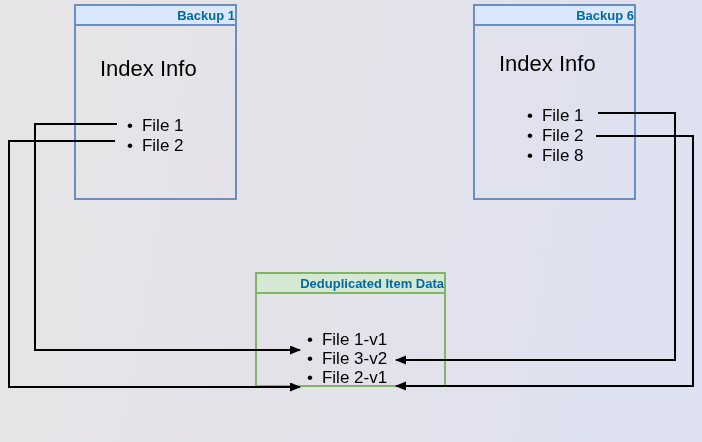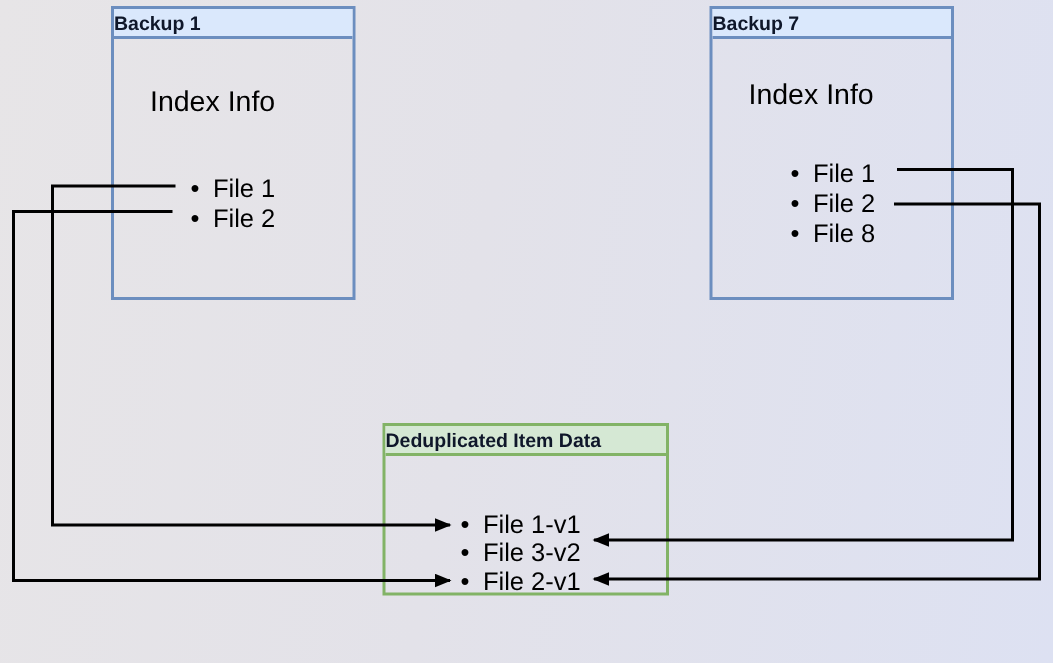--- a/index.html
+++ b/index.html
@@ -28,30 +28,30 @@
     box-sizing: border-box;
     background: transparent;
     z-index: 2;
   }
   .box.blue   { border: 2px solid #6c8ebf; }
   .box.green  { border: 2px solid #82b366; }
   .box-header {
     box-sizing: border-box;
     height: 20px;
     line-height: 19px;
-    text-align: left;
+    text-align: right;
     font-size: 13px;
     font-weight: bold;
-    color: #0f172a;
+    color: #0369a1;
   }
   .blue  > .box-header { background: #dae8fc; border-bottom: 2px solid #6c8ebf; }
   .green > .box-header { background: #d5e8d4; border-bottom: 2px solid #82b366; }
   .box-label {
     position: absolute;
-    font-size: 19px;
+    font-size: 22px;
     color: #000;
     line-height: 20px;
     white-space: nowrap;
   }
   ul.file-list {
     position: absolute;
     margin: 0;
     padding: 0;
     list-style: none;
   }
@@ -60,21 +60,21 @@
     color: #000;
     white-space: nowrap;
   }
   ul.file-list li::before {
     content: "\2022";
     font-size: 17px;
     padding-right: 9px;
   }
   #backup1 { left: 74px;  top: 4px;   width: 163px; height: 196px; }
   #backup2 { left: 473px; top: 4px;   width: 163px; height: 196px; }
-  #dedup   { left: 255px; top: 282px; width: 191px; height: 115px; }
+  #dedup   { left: 255px; top: 272px; width: 191px; height: 115px; }
 
   #backup1 .box-label { left: 24px; top: 53px; }
   #backup2 .box-label { left: 24px; top: 48px; }
 
   #backup1 ul.file-list { left: 51px; top: 110px; }
   #backup1 ul.file-list li { line-height: 20px; }
 
   #backup2 ul.file-list { left: 52px; top: 100px; }
   #backup2 ul.file-list li { line-height: 20px; }
 
@@ -101,21 +101,21 @@
   <div class="box blue" id="backup1">
     <div class="box-header">Backup 1</div>
     <div class="box-label">Index Info</div>
     <ul class="file-list">
       <li><span>File 1</span></li>
       <li><span>File 2</span></li>
     </ul>
   </div>
 
   <div class="box blue" id="backup2">
-    <div class="box-header">Backup 7</div>
+    <div class="box-header">Backup 6</div>
     <div class="box-label">Index Info</div>
     <ul class="file-list">
       <li><span>File 1</span></li>
       <li><span>File 2</span></li>
       <li><span>File 8</span></li>
     </ul>
   </div>
 
   <div class="box green" id="dedup">
     <div class="box-header">Deduplicated Item Data</div>

